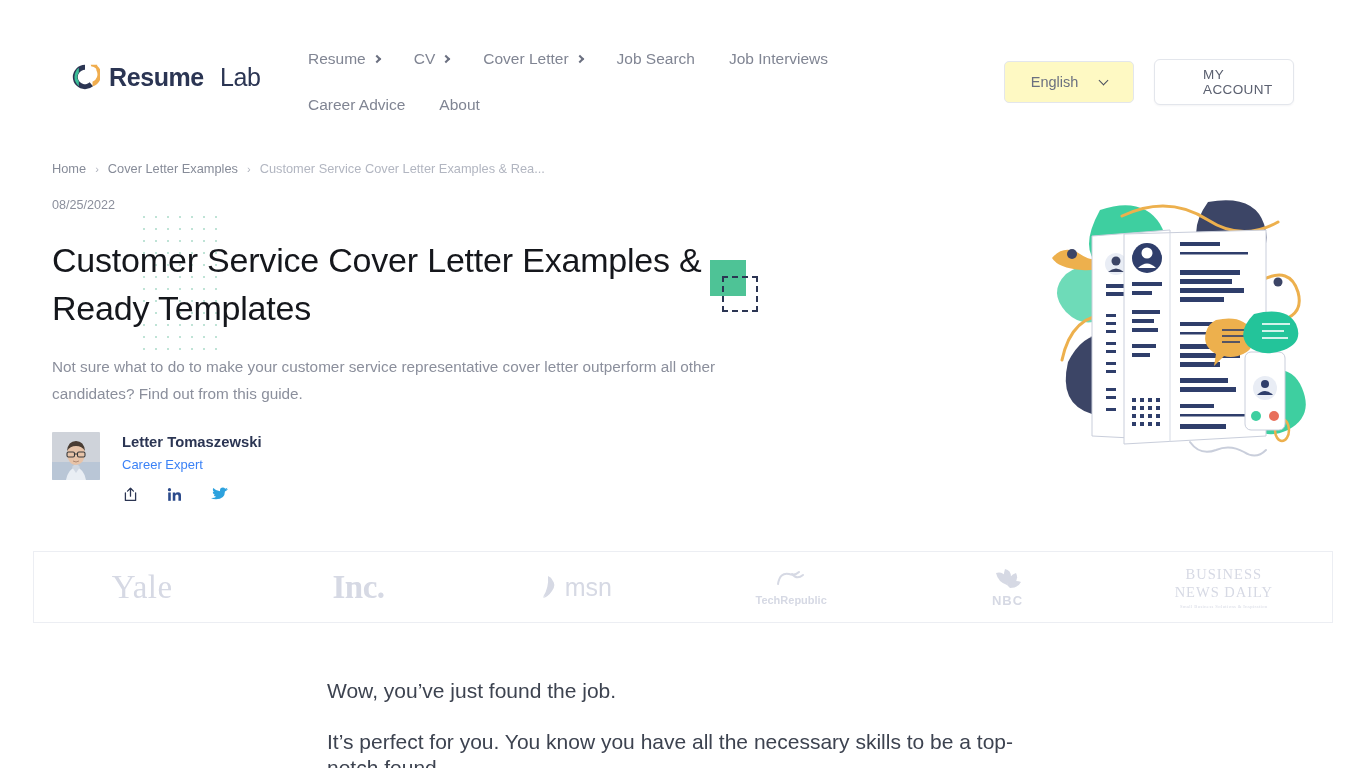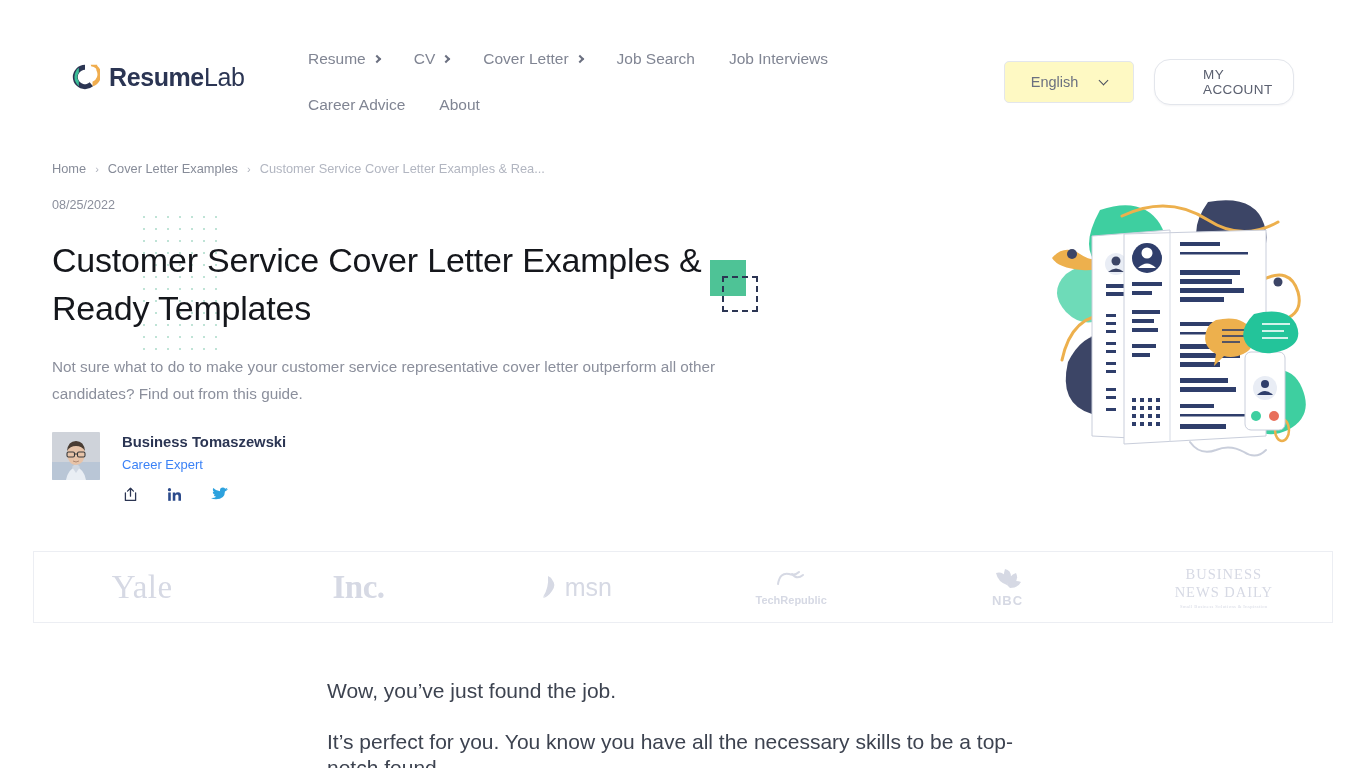--- a/index.html
+++ b/index.html
@@ -20,21 +20,21 @@
   .logo-wrap {
     position: absolute; left: 70px; top: 62px;
     display: flex; align-items: center; gap: 9px;
   }
   .logo-mark { width: 30px; height: 30px; display: block; }
   .logo-text {
     font-size: 25px; letter-spacing: -0.4px; color: #2b3553;
     font-family: "Liberation Sans", sans-serif; white-space: nowrap;
   }
   .logo-text b { font-weight: 700; }
-  .logo-text span { font-weight: 400; }
+  .logo-text span { font-weight: 400; margin-left: 16px; }
 
   .nav {
     position: absolute; left: 308px; top: 45px;
     width: 620px;
     display: flex; flex-wrap: wrap; align-items: flex-start;
   }
   .nav-item {
     display: flex; align-items: center; gap: 8px;
     color: #808593; font-size: 15.5px; line-height: 1;
     margin-right: 34px; margin-bottom: 0; height: 28px;
@@ -57,21 +57,21 @@
   }
   .lang-select .lbl { font-size: 14.5px; color: #6b7080; }
   .chev-down {
     display: inline-block; width: 7px; height: 7px;
     border-right: 1.6px solid #4a4f5e; border-bottom: 1.6px solid #4a4f5e;
     transform: rotate(45deg); margin-top: -4px;
   }
   .account-btn {
     position: absolute; left: 1154px; top: 59px;
     width: 140px; height: 46px;
-    border: 1px solid #e3e6ec; border-radius: 16px; background: #fff;
+    border: 1px solid #e3e6ec; border-radius: 6px; background: #fff;
     display: flex; align-items: center; justify-content: center;
     font-size: 13.5px; letter-spacing: 0.4px; color: #5b6070;
     cursor: pointer; box-shadow: 0 1px 2px rgba(30,40,70,0.05); padding-left: 48px;
   }
 
   
   .crumbs {
     position: absolute; left: 52px; top: 161px;
     display: flex; align-items: center; gap: 9px;
     font-size: 12.8px; color: #878c99;
@@ -228,21 +228,21 @@
     <path d="M14 48 q2-11 10-13 h0 q8 2 10 13 z" fill="#e9eef4"></path>
     <path d="M20 35 l4 6 l4-6 l-2 -2 h-4 z" fill="#cfd7e2"></path>
     <ellipse cx="24" cy="22" rx="9" ry="11" fill="#e7c3a8"></ellipse>
     <path d="M15 19 q1-10 9-10 q8 0 9 10 q-3-5-9-5 q-6 0-9 5z" fill="#4a3d34"></path>
     <rect x="15" y="20" width="7.5" height="5" rx="1.4" fill="none" stroke="#3a3a3a" stroke-width="1.1"></rect>
     <rect x="25.5" y="20" width="7.5" height="5" rx="1.4" fill="none" stroke="#3a3a3a" stroke-width="1.1"></rect>
     <line x1="22.5" y1="22" x2="25.5" y2="22" stroke="#3a3a3a" stroke-width="1.1"></line>
     <path d="M21 29 q3 2 6 0" stroke="#b08a73" stroke-width="1" fill="none"></path>
   </svg>
   <div>
-    <div class="author-name">Business Tomaszewski</div>
+    <div class="author-name">Letter Tomaszewski</div>
     <div class="author-role">Career Expert</div>
     <div class="socials">
       <span>
         <svg width="17" height="17" viewBox="0 0 20 20" fill="none" stroke="#2b3553" stroke-width="1.5" stroke-linecap="round" stroke-linejoin="round">
           <path d="M4 8 v9 h12 v-9"></path>
           <path d="M10 12 V3"></path>
           <path d="M6.5 6 L10 2.6 L13.5 6"></path>
         </svg>
       </span>
       <span>

